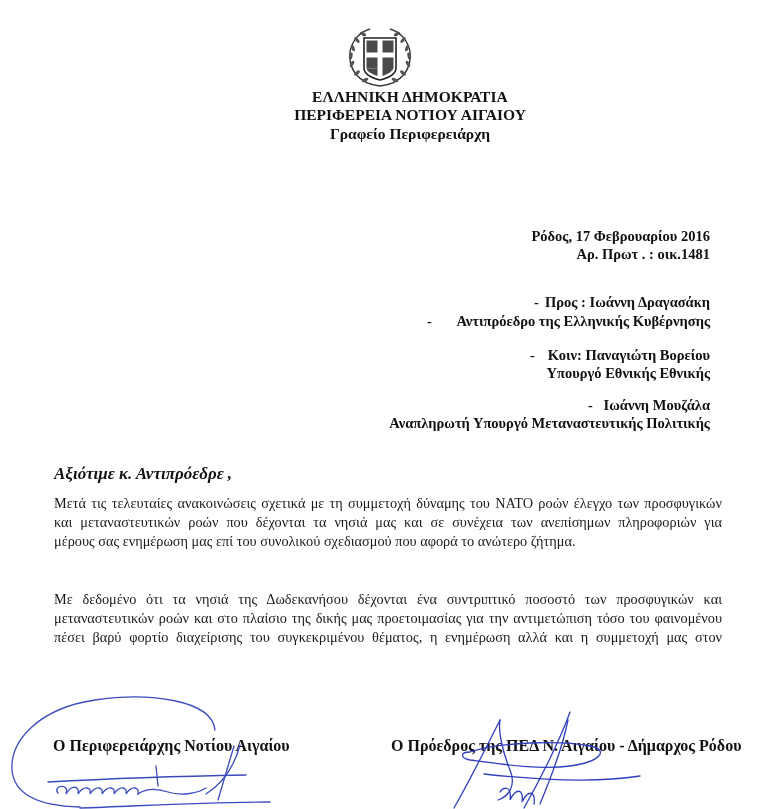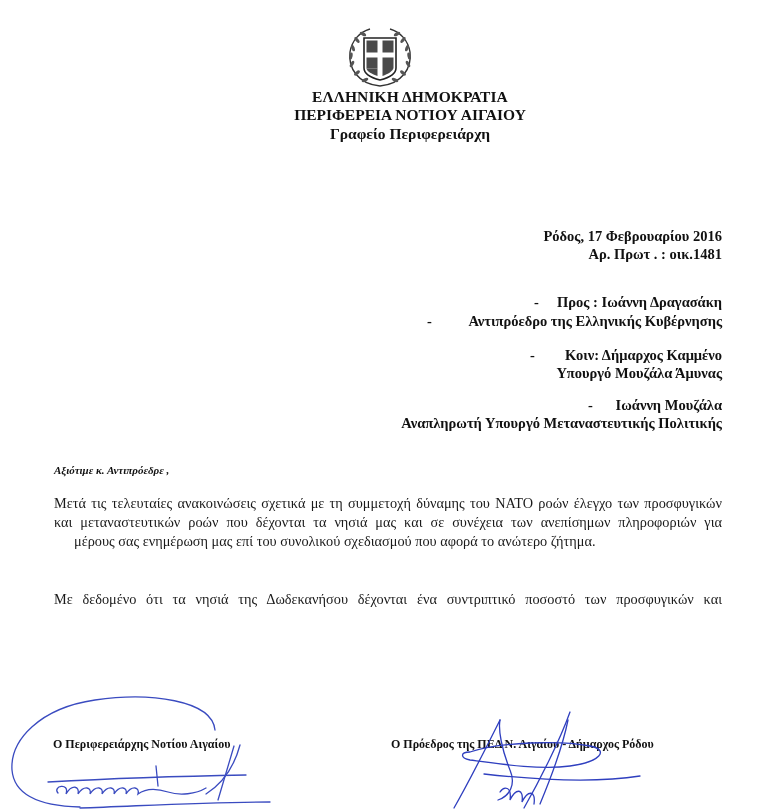--- a/index.html
+++ b/index.html
@@ -32,66 +32,65 @@
       font-weight: bold;
       white-space: nowrap;
     }
     .hdr1 { top: 88px; font-size: 15.5px; letter-spacing: 0.1px; }
     .hdr2 { top: 106px; font-size: 15.5px; }
     .hdr3 { top: 125px; font-size: 15.5px; }
 
     
     .ra {
       position: absolute;
-      right: 48px;
+      right: 60px;
       text-align: right;
       font-weight: bold;
       font-size: 14.5px;
       white-space: nowrap;
     }
     .dash {
       position: absolute;
       font-weight: bold;
       font-size: 14.5px;
     }
 
     .greeting {
       position: absolute;
       left: 54px;
       top: 464px;
       font-weight: bold;
       font-style: italic;
-      font-size: 11px;
+      font-size: 17px;
     }
 
     .para {
       position: absolute;
       left: 54px;
       width: 668px;
       font-size: 14.3px;
       line-height: 18.8px;
       text-align: justify;
       color: #1a1a1a;
     }
     .para .ln {
       display: block;
       text-align: justify;
       text-align-last: justify;
       white-space: nowrap;
       overflow: visible;
     }
     .para .ln.last {
       text-align-last: left;
-      margin-left: 20px;
     }
 
     .sig-title {
       position: absolute;
       font-weight: bold;
-      font-size: 12px;
+      font-size: 16px;
       white-space: nowrap;
     }
     .signature {
       position: absolute;
     }
   </style>
 </head>
 <body>
 
 <svg class="emblem" viewBox="0 0 72 66">
@@ -132,38 +131,40 @@
 <div class="ra" style="top:228px;">Ρόδος, 17 Φεβρουαρίου 2016</div>
 <div class="ra" style="top:246px;">Αρ. Πρωτ . : οικ.1481</div>
 
 <div>
   <span class="dash" style="left:534px; top:294px;">-</span>
   <div class="ra" style="top:294px;">Προς : Ιωάννη Δραγασάκη</div>
   <span class="dash" style="left:427px; top:313px;">-</span>
   <div class="ra" style="top:313px;">Αντιπρόεδρο της Ελληνικής Κυβέρνησης</div>
 
   <span class="dash" style="left:530px; top:347px;">-</span>
-  <div class="ra" style="top:347px;">Κοιν: Δήμαρχος Καμμένο</div>
-  <div class="ra" style="top:365px;">Υπουργό Μουζάλα Άμυνας</div>
+  <div class="ra" style="top:347px;">Κοιν: Παναγιώτη Βορείου</div>
+  <div class="ra" style="top:365px;">Υπουργό Εθνικής Εθνικής</div>
 
   <span class="dash" style="left:588px; top:397px;">-</span>
   <div class="ra" style="top:397px;">Ιωάννη Μουζάλα</div>
   <div class="ra" style="top:415px;margin-left:31px;">Αναπληρωτή Υπουργό Μεταναστευτικής Πολιτικής</div>
 </div>
 
 <div class="greeting">Αξιότιμε κ. Αντιπρόεδρε ,</div>
 
 <div class="para" style="top:494px;">
   <span class="ln">Μετά τις  τελευταίες ανακοινώσεις  σχετικά με τη συμμετοχή δύναμης του ΝΑΤΟ ροών έλεγχο των προσφυγικών</span>
   <span class="ln">και μεταναστευτικών ροών που δέχονται τα νησιά μας και σε συνέχεια των ανεπίσημων πληροφοριών για</span>
   <span class="ln last">μέρους σας ενημέρωση μας επί του συνολικού σχεδιασμού που αφορά το ανώτερο ζήτημα.</span>
 </div>
 
 <div class="para" style="top:590px;">
   <span class="ln">Με δεδομένο ότι τα νησιά της Δωδεκανήσου δέχονται ένα συντριπτικό ποσοστό των προσφυγικών και</span>
+  <span class="ln">μεταναστευτικών ροών και στο πλαίσιο της δικής μας προετοιμασίας για την αντιμετώπιση τόσο του φαινομένου</span>
+  <span class="ln">πέσει βαρύ φορτίο διαχείρισης του συγκεκριμένου θέματος, η ενημέρωση αλλά και η συμμετοχή μας στον</span>
 </div>
 
 <div class="sig-title" style="left:53px; top:737px;">Ο Περιφερειάρχης Νοτίου Αιγαίου</div>
 <div class="sig-title" style="left:391px; top:737px;">Ο Πρόεδρος της ΠΕΔ  Ν. Αιγαίου - Δήμαρχος Ρόδου</div>
 
 <svg class="signature" style="left:0; top:690px;" width="300" height="119" viewBox="0 0 300 119">
   <g fill="none" stroke="#3a4bc0" stroke-width="1.3" stroke-linecap="round">
     <path d="M215 40 C 212 10, 150 2, 95 10 C 40 18, 10 50, 12 80 C 14 105, 40 116, 80 117"></path>
     <path d="M48 92 C 120 88, 190 86, 246 85"></path>
     <path d="M80 118 C 140 116, 200 112, 270 112"></path>

